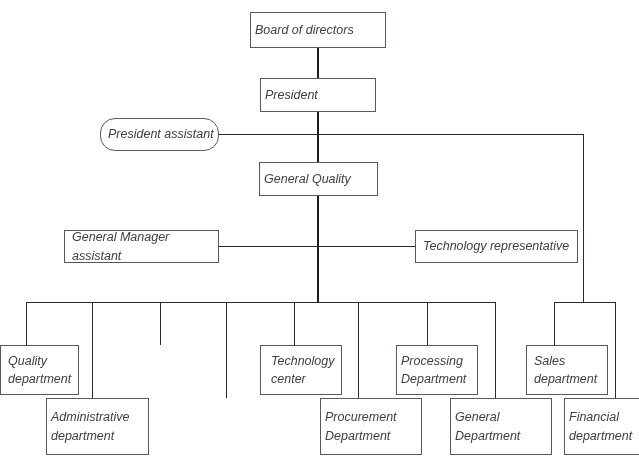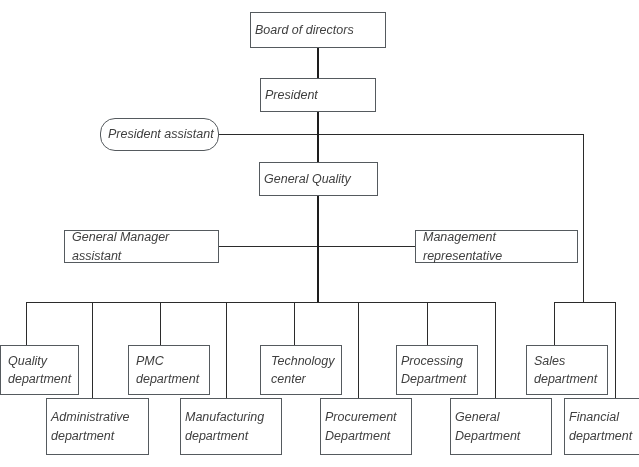--- a/index.html
+++ b/index.html
@@ -106,44 +106,38 @@
 
   <div class="node" style="left:259px; top:162px; width:119px; height:34px;">
     <span class="node-label">General Quality</span>
   </div>
 
   <div class="node left-align" style="left:64px; top:230px; width:155px; height:33px;">
     <span class="node-label">General Manager assistant</span>
   </div>
 
   <div class="node left-align" style="left:415px; top:230px; width:163px; height:33px;">
-    <span class="node-label">Management representative</span>
+    <span class="node-label">Technology representative</span>
   </div>
 
   <div class="node left-align" style="left:0px; top:345px; width:79px; height:50px;">
     <span class="node-label">Quality department</span>
   </div>
 
   <div class="node" style="left:46px; top:398px; width:103px; height:57px;">
     <span class="node-label">Administrative department</span>
   </div>
 
-  <div class="node left-align" style="left:128px; top:345px; width:82px; height:50px;">
-    <span class="node-label">PMC department</span>
-  </div>
 
-  <div class="node" style="left:180px; top:398px; width:102px; height:57px;">
-    <span class="node-label">Manufacturing department</span>
-  </div>
 
   <div class="node" style="left:260px; top:345px; width:82px; height:50px;padding-left:10px;">
     <span class="node-label">Technology center</span>
   </div>
 
-  <div class="node" style="left:320px; top:398px; width:92px; height:57px;">
+  <div class="node" style="left:320px; top:398px; width:102px; height:57px;">
     <span class="node-label">Procurement Department</span>
   </div>
 
   <div class="node" style="left:396px; top:345px; width:82px; height:50px;">
     <span class="node-label">Processing Department</span>
   </div>
 
   <div class="node left-align" style="left:526px; top:345px; width:82px; height:50px;">
     <span class="node-label">Sales department</span>
   </div>

